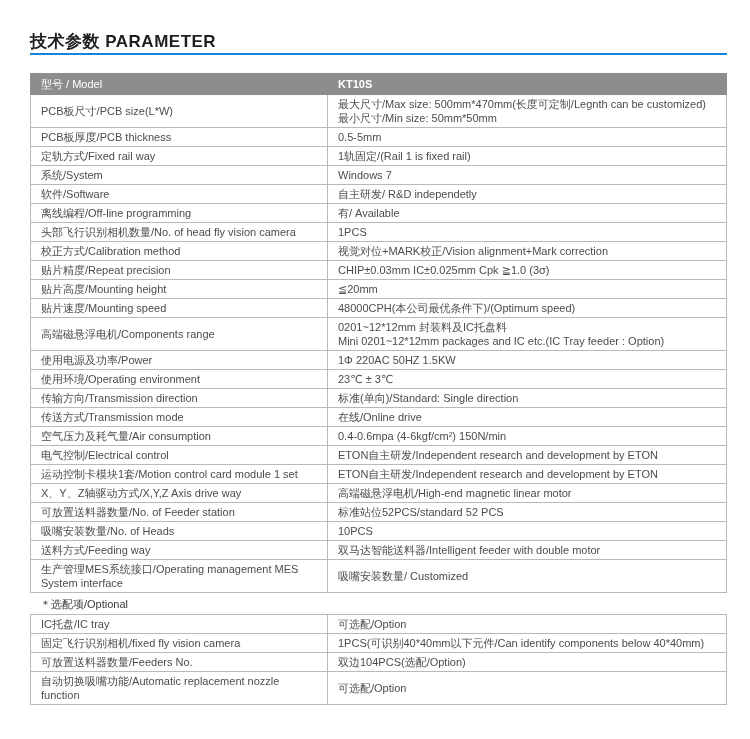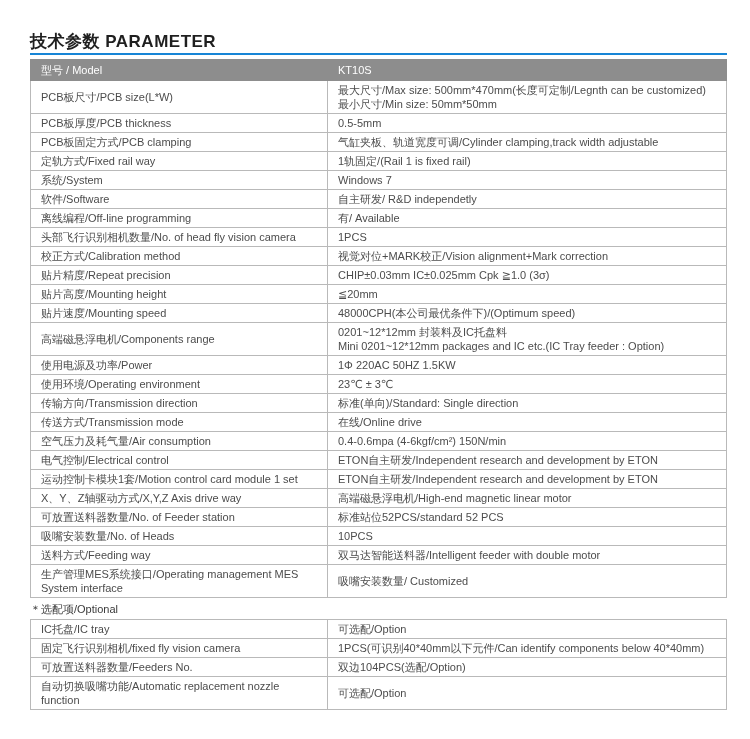--- a/index.html
+++ b/index.html
@@ -28,52 +28,53 @@
     width: 100%;
     height: 2px;
     background: #1785d6;
   }
 
   
   table.spec-table {
     width: 100%;
     border-collapse: collapse;
     table-layout: fixed;
-    margin-top: 4px;
+    margin-top: 18px;
   }
   table.spec-table.optional { margin-top: 0; }
   col.param-col { width: 297px; }
   th {
     background: #8d8d8d;
     color: #ffffff;
     font-size: 11px;
     text-align: left;
     padding: 4px 10px 3px 10px;
     border: 1px solid #8d8d8d;
     font-weight: normal;
     line-height: 13px;
   }
-  th.model-value-cell { font-weight: normal; }
+  th.model-value-cell { font-weight: bold; }
   td {
     border: 1px solid #b9b9b9;
     font-size: 11px;
     color: #4c4c4c;
     padding: 2px 10px;
     line-height: 14px;
     vertical-align: middle;
     overflow: hidden;
   }
   .value-line { line-height: 14px; }
 
   
   .optional-heading {
     font-size: 11px;
     color: #3a3a3a;
     padding: 5px 0 3px 0;
     line-height: 13px;
+    margin-left: 10px;
   }
 </style>
 </head>
 <body>
 
 <div class="page">
   <div class="content">
 
     <div class="page-title">技术参数  PARAMETER</div>
     <div class="accent-line"></div>
@@ -97,26 +98,20 @@
               <div class="value-line">最小尺寸/Min  size:  50mm*50mm</div>
             </td>
           </tr>
           <tr>
             <td>PCB板厚度/PCB thickness</td>
             <td>
               <div class="value-line">0.5-5mm</div>
             </td>
           </tr>
           <tr>
-            <td>PCB板固定方式/PCB clamping</td>
-            <td>
-              <div class="value-line">气缸夹板、轨道宽度可调/Cylinder clamping,track width adjustable</div>
-            </td>
-          </tr>
-          <tr>
             <td>定轨方式/Fixed rail  way</td>
             <td>
               <div class="value-line">1轨固定/(Rail 1 is fixed rail)</div>
             </td>
           </tr>
           <tr>
             <td>系统/System</td>
             <td>
               <div class="value-line">Windows 7</div>
             </td>

